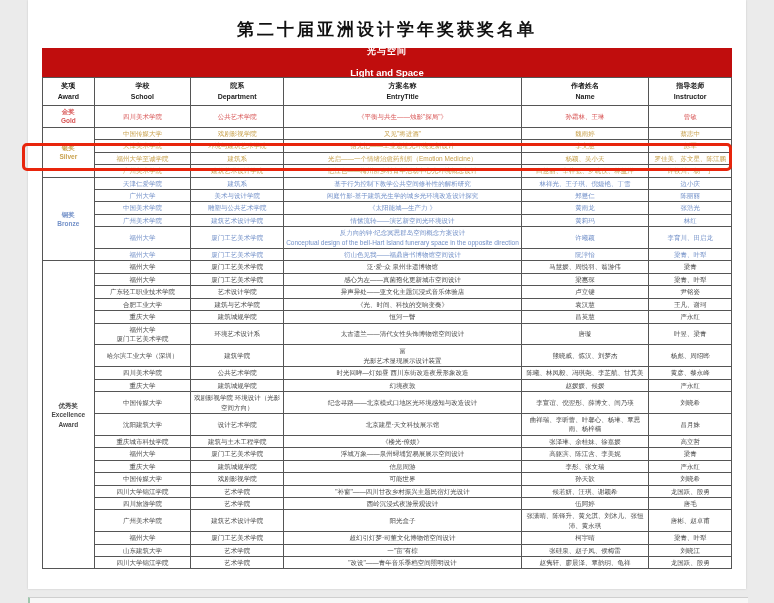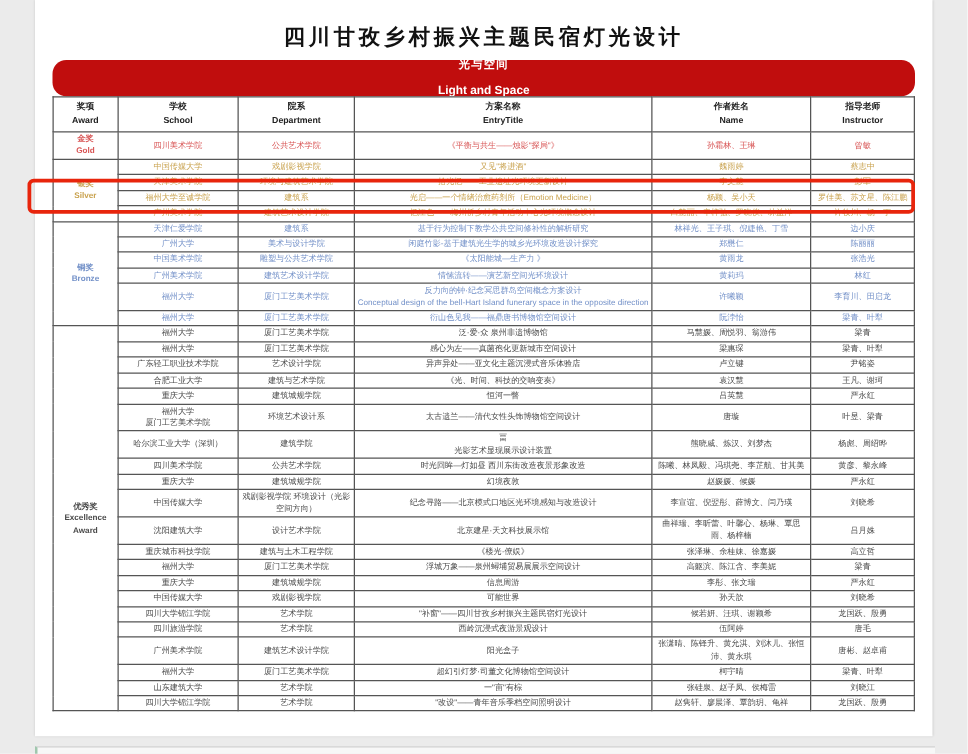--- a/index.html
+++ b/index.html
@@ -16,21 +16,21 @@
     margin-top:18px;text-align:center;font-size:17px;font-weight:bold;
     letter-spacing:3px;color:#111111;
   }
   .doc-subtitle{
     margin-top:4px;text-align:center;font-size:11.5px;font-weight:bold;
     letter-spacing:1.5px;color:#cc1f1f;
   }
   .banner{
     margin:7px auto 0 auto;width:690px;height:29px;background:#c00d0d;
     color:#ffffff;text-align:center;display:flex;flex-direction:column;
-    justify-content:center;line-height:1.25;border-radius:11px;
+    justify-content:center;line-height:1.25;
   }
   .banner .zh{font-size:9px;font-weight:bold;letter-spacing:1px;}
   .banner .en{font-size:9.5px;font-weight:bold;margin-top:10px;}
   #table-wrap{position:relative;width:690px;margin:0 auto;}
   table{
     width:100%;border-collapse:collapse;table-layout:fixed;
   }
   th,td{
     border:0.8px solid #555;text-align:center;vertical-align:middle;
     padding:1px 2px;font-size:6.5px;line-height:1.45;white-space:pre-line;
@@ -48,21 +48,21 @@
   .next-page-edge{
     position:absolute;left:28px;top:597px;width:718px;height:6px;
     background:#f7f7f7;border-top:1px solid #cfcfcf;
     border-left:2px solid #9fc7ad;
   }
 </style>
 </head>
 <body>
 
 <div class="page">
-  <div class="doc-title">四川甘孜乡村振兴主题民宿灯光设计</div>
+  <div class="doc-title">第二十届亚洲设计学年奖获奖名单</div>
   <div class="banner">
     <div class="zh">光与空间</div>
     <div class="en">Light and Space</div>
   </div>
 
   <div id="table-wrap">
     <table>
       <colgroup>
         <col style="width:7.5%">
           <col style="width:14%">

